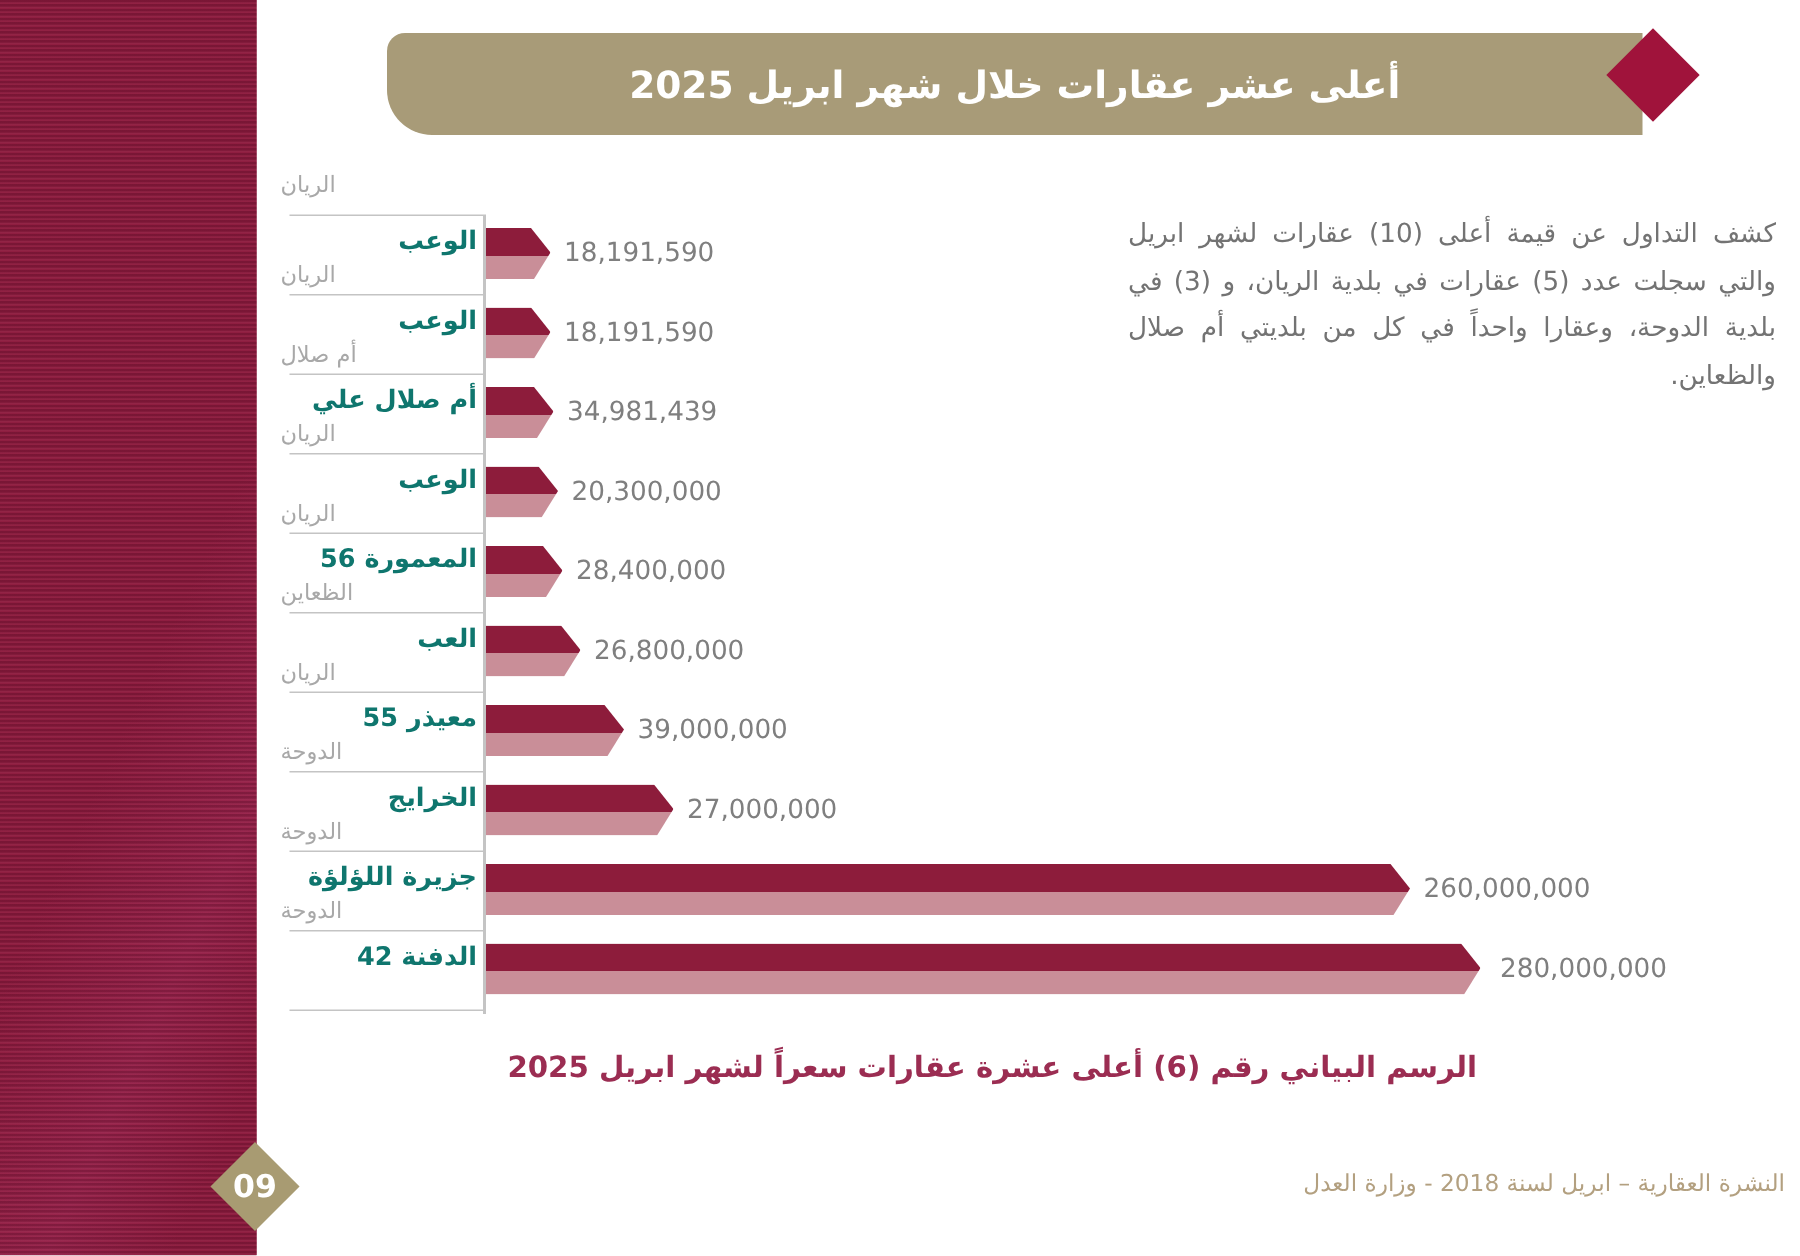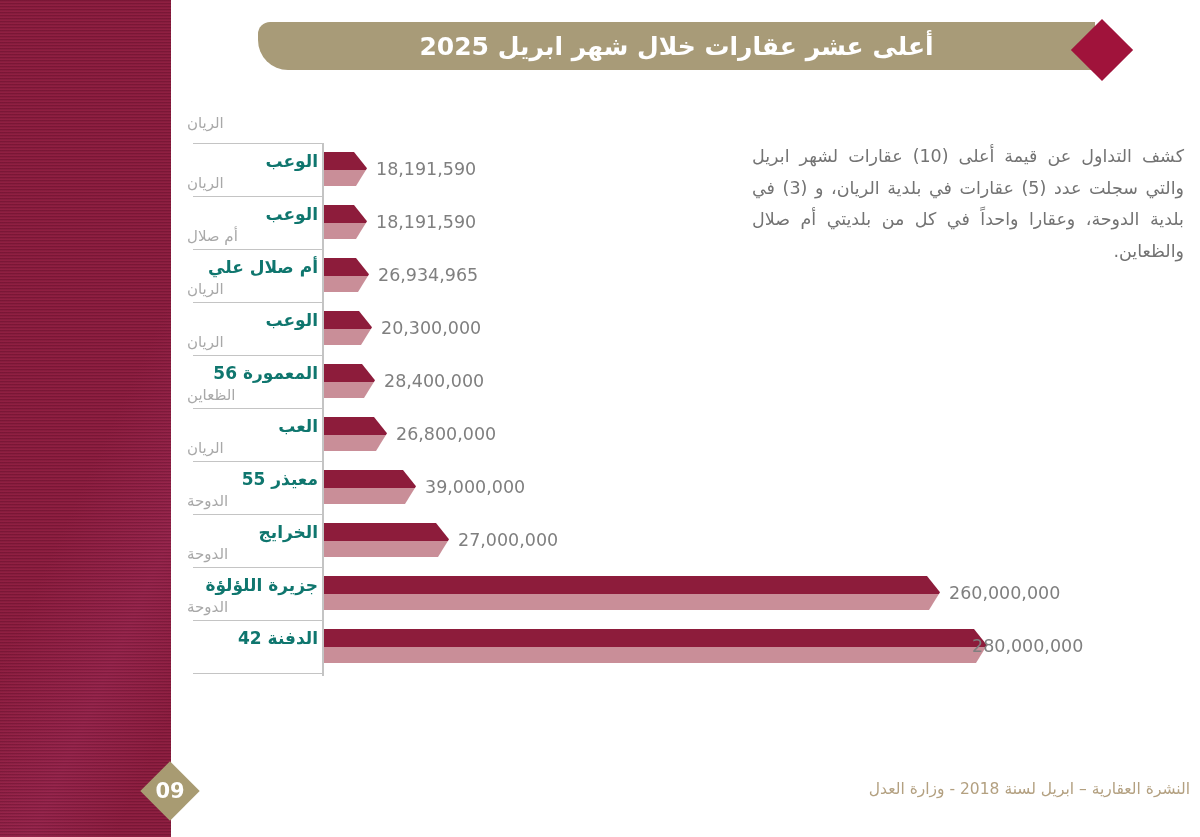--- a/index.html
+++ b/index.html
@@ -21,21 +21,21 @@
     position: absolute; left: 149px; top: 770px; width: 42px; height: 42px;
     background: #a89b72; transform: rotate(45deg);
   }
   .badge-text {
     position: absolute; left: 0; top: 0; width: 42px; height: 42px;
     transform: rotate(-45deg); display: flex; align-items: center; justify-content: center;
     color: #ffffff; font-size: 21px; font-weight: bold;
   }
   
   .banner {
-    position: absolute; left: 258px; top: 22px; width: 837px; height: 48px;
+    position: absolute; left: 258px; top: 22px; width: 837px; height: 68px;
     background: #a89b78; border-radius: 12px 0 0 30px;
     display: flex; align-items: center; justify-content: center;
   }
   .banner-title { color: #ffffff; font-size: 25px; font-weight: bold; direction: rtl; }
   .banner-diamond {
     position: absolute; left: 1080px; top: 28px; width: 44px; height: 44px;
     background: #a0133b; transform: rotate(45deg);
   }
   
   .summary {
@@ -113,21 +113,21 @@
         <div class="bar-value" style="top: 9px; left: 193px;">18,191,590</div>
         <div class="row-sep" style="top: 53px;"></div>
         <div class="row-label" style="top: 59px;">الوعب</div>
         <div class="row-muni" style="top: 84px;">أم صلال</div>
         <div class="bar" style="top: 62px; width: 43px; background: linear-gradient(rgb(141, 28, 59) 0%, rgb(141, 28, 59) 54%, rgb(201, 142, 152) 54%, rgb(201, 142, 152) 100%);"></div>
         <div class="bar-value" style="top: 62px; left: 193px;">18,191,590</div>
         <div class="row-sep" style="top: 106px;"></div>
         <div class="row-label" style="top: 112px;">أم صلال علي</div>
         <div class="row-muni" style="top: 137px;">الريان</div>
         <div class="bar" style="top: 115px; width: 45px; background: linear-gradient(rgb(141, 28, 59) 0%, rgb(141, 28, 59) 54%, rgb(201, 142, 152) 54%, rgb(201, 142, 152) 100%);"></div>
-        <div class="bar-value" style="top: 115px; left: 195px;">26,934,965</div>
+        <div class="bar-value" style="top: 115px; left: 195px;">34,981,439</div>
         <div class="row-sep" style="top: 159px;"></div>
         <div class="row-label" style="top: 165px;">الوعب</div>
         <div class="row-muni" style="top: 190px;">الريان</div>
         <div class="bar" style="top: 168px; width: 48px; background: linear-gradient(rgb(141, 28, 59) 0%, rgb(141, 28, 59) 54%, rgb(201, 142, 152) 54%, rgb(201, 142, 152) 100%);"></div>
         <div class="bar-value" style="top: 168px; left: 198px;">20,300,000</div>
         <div class="row-sep" style="top: 212px;"></div>
         <div class="row-label" style="top: 218px;">المعمورة 56</div>
         <div class="row-muni" style="top: 243px;">الظعاين</div>
         <div class="bar" style="top: 221px; width: 51px; background: linear-gradient(rgb(141, 28, 59) 0%, rgb(141, 28, 59) 54%, rgb(201, 142, 152) 54%, rgb(201, 142, 152) 100%);"></div>
         <div class="bar-value" style="top: 221px; left: 201px;">28,400,000</div>
@@ -147,21 +147,22 @@
         <div class="bar" style="top: 380px; width: 125px; background: linear-gradient(rgb(141, 28, 59) 0%, rgb(141, 28, 59) 54%, rgb(201, 142, 152) 54%, rgb(201, 142, 152) 100%);"></div>
         <div class="bar-value" style="top: 380px; left: 275px;">27,000,000</div>
         <div class="row-sep" style="top: 424px;"></div>
         <div class="row-label" style="top: 430px;">جزيرة اللؤلؤة</div>
         <div class="row-muni" style="top: 455px;">الدوحة</div>
         <div class="bar" style="top: 433px; width: 616px; background: linear-gradient(rgb(141, 28, 59) 0%, rgb(141, 28, 59) 54%, rgb(201, 142, 152) 54%, rgb(201, 142, 152) 100%);"></div>
         <div class="bar-value" style="top: 433px; left: 766px;">260,000,000</div>
         <div class="row-sep" style="top: 477px;"></div>
         <div class="row-label" style="top: 483px;">الدفنة 42</div>
         <div class="bar" style="top: 486px; width: 663px; background: linear-gradient(rgb(141, 28, 59) 0%, rgb(141, 28, 59) 54%, rgb(201, 142, 152) 54%, rgb(201, 142, 152) 100%);"></div>
-        <div class="bar-value" style="top: 486px; left: 789px; text-align: right;">280,000,000</div>
+        <div class="bar-value" style="top: 486px; left: 817px; text-align: right;">280,000,000</div>
         <div class="row-sep" style="top: 530px;"></div>
       </div>
   </div>
 
+  <div class="caption">الرسم البياني رقم (6) أعلى عشرة عقارات سعراً لشهر ابريل 2025</div>
 
   <div class="footer">النشرة العقارية – ابريل لسنة 2018 - وزارة العدل</div>
 
 </div>
 
 </body></html>

